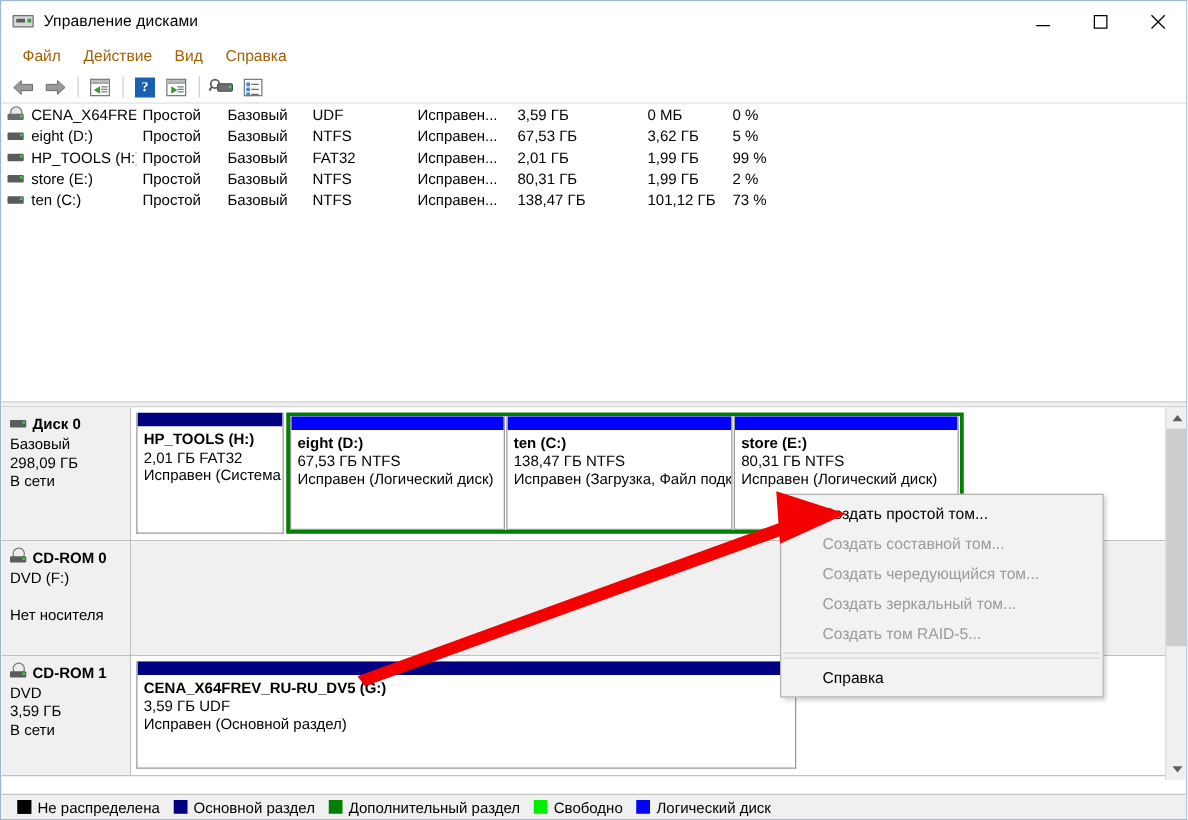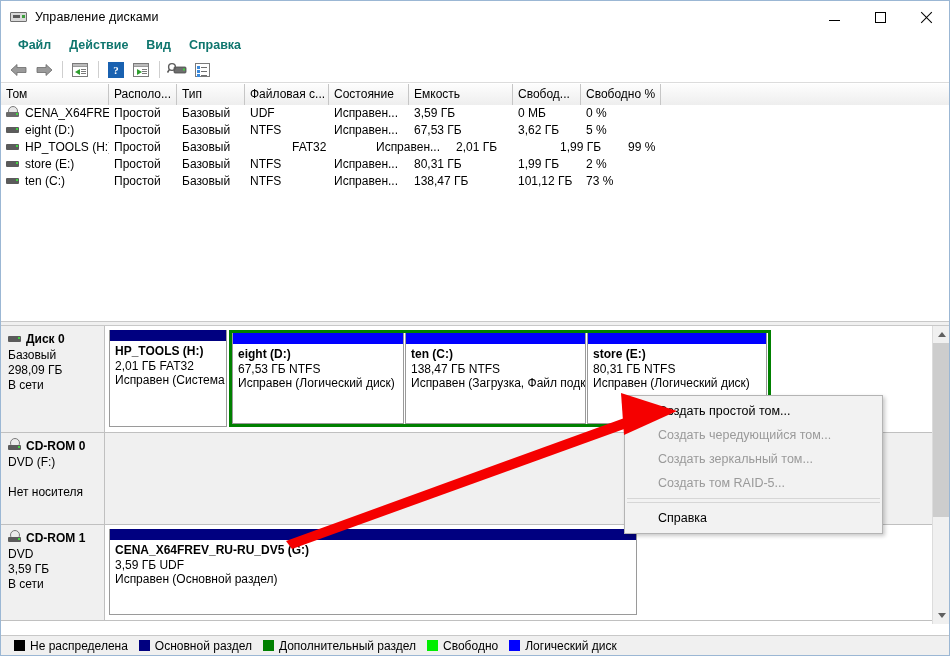--- a/index.html
+++ b/index.html
@@ -89,24 +89,23 @@
   .menubar {
     height: 24px;
     display: flex;
     align-items: center;
     padding-left: 8px;
     background: #ffffff;
     font-size: 12.5px;
   }
   .menu-item {
     padding: 3px 9px;
-    color: #0f766e;
+    color: #a16207;
     cursor: default;
     white-space: nowrap;
-    font-weight: bold;
   }
 
   
   .toolbar {
     height: 26px;
     display: flex;
     align-items: center;
     padding-left: 6px;
     background: #ffffff;
     border-bottom: 1px solid #dcdcdc;
@@ -516,31 +515,20 @@
           <i style="top:3px"></i>
         <b style="top:6px"></b>
           <i style="top:7px"></i>
         <b style="top:10px"></b>
           <i style="top:11px"></i>
       </span>
     </div>
   </div>
 
   <div class="list-pane">
-    <div class="lv-header" id="lv-header">
-        <div class="lv-th" style="width: 108px; flex: 0 0 108px;">Том</div>
-        <div class="lv-th" style="width: 68px; flex: 0 0 68px;">Располо...</div>
-        <div class="lv-th" style="width: 68px; flex: 0 0 68px;">Тип</div>
-        <div class="lv-th" style="width: 84px; flex: 0 0 84px;">Файловая с...</div>
-        <div class="lv-th" style="width: 80px; flex: 0 0 80px;">Состояние</div>
-        <div class="lv-th" style="width: 104px; flex: 0 0 104px;">Емкость</div>
-        <div class="lv-th" style="width: 68px; flex: 0 0 68px;">Свобод...</div>
-        <div class="lv-th" style="width: 80px; flex: 0 0 80px;">Свободно %</div>
-        <div class="lv-th" style="width: 290px; flex: 0 0 290px;"></div>
-      </div>
     <div id="lv-body">
         <div class="lv-row">
           <div class="lv-td" style="width: 108px; flex: 0 0 108px;">
             <span class="vol-icon cd">
               <span class="hd"></span>
             </span>
             <span>CENA_X64FRE...</span>
           </div>
           <div class="lv-td" style="width: 68px; flex: 0 0 68px;">Простой</div>
           <div class="lv-td" style="width: 68px; flex: 0 0 68px;">Базовый</div>
@@ -567,21 +555,21 @@
         </div>
         <div class="lv-row">
           <div class="lv-td" style="width: 108px; flex: 0 0 108px;">
             <span class="vol-icon">
               <span class="hd"></span>
             </span>
             <span>HP_TOOLS (H:)</span>
           </div>
           <div class="lv-td" style="width: 68px; flex: 0 0 68px;">Простой</div>
           <div class="lv-td" style="width: 68px; flex: 0 0 68px;">Базовый</div>
-          <div class="lv-td" style="width: 84px; flex: 0 0 84px; margin-left: 42px;">FAT32</div>
+          <div class="lv-td" style="width: 84px; flex: 0 0 84px;">FAT32</div>
           <div class="lv-td" style="width: 80px; flex: 0 0 80px;">Исправен...</div>
           <div class="lv-td" style="width: 104px; flex: 0 0 104px;">2,01 ГБ</div>
           <div class="lv-td" style="width: 68px; flex: 0 0 68px;">1,99 ГБ</div>
           <div class="lv-td" style="width: 80px; flex: 0 0 80px;">99 %</div>
         </div>
         <div class="lv-row">
           <div class="lv-td" style="width: 108px; flex: 0 0 108px;">
             <span class="vol-icon">
               <span class="hd"></span>
             </span>
@@ -724,20 +712,21 @@
       <span class="sw" style="background: rgb(0, 128, 0); border: none;"></span>
       <span class="lab">Дополнительный раздел</span>
       <span class="sw" style="background: rgb(0, 238, 0); border: none;"></span>
       <span class="lab">Свободно</span>
       <span class="sw" style="background: rgb(0, 0, 255); border: none;"></span>
       <span class="lab">Логический диск</span>
     </div>
 
   <div class="ctxmenu" id="ctxmenu" style="left:623px; top:394px; width:259px;">
       <div class="ctx-item">Создать простой том...</div>
+      <div class="ctx-item disabled">Создать составной том...</div>
       <div class="ctx-item disabled">Создать чередующийся том...</div>
       <div class="ctx-item disabled">Создать зеркальный том...</div>
       <div class="ctx-item disabled">Создать том RAID-5...</div>
       <div class="ctx-sep"></div>
       <div class="ctx-sep"></div>
       <div class="ctx-item">Справка</div>
     </div>
 
   <svg class="arrow-overlay" viewBox="0 0 950 656">
     <g id="red-arrow-group">

